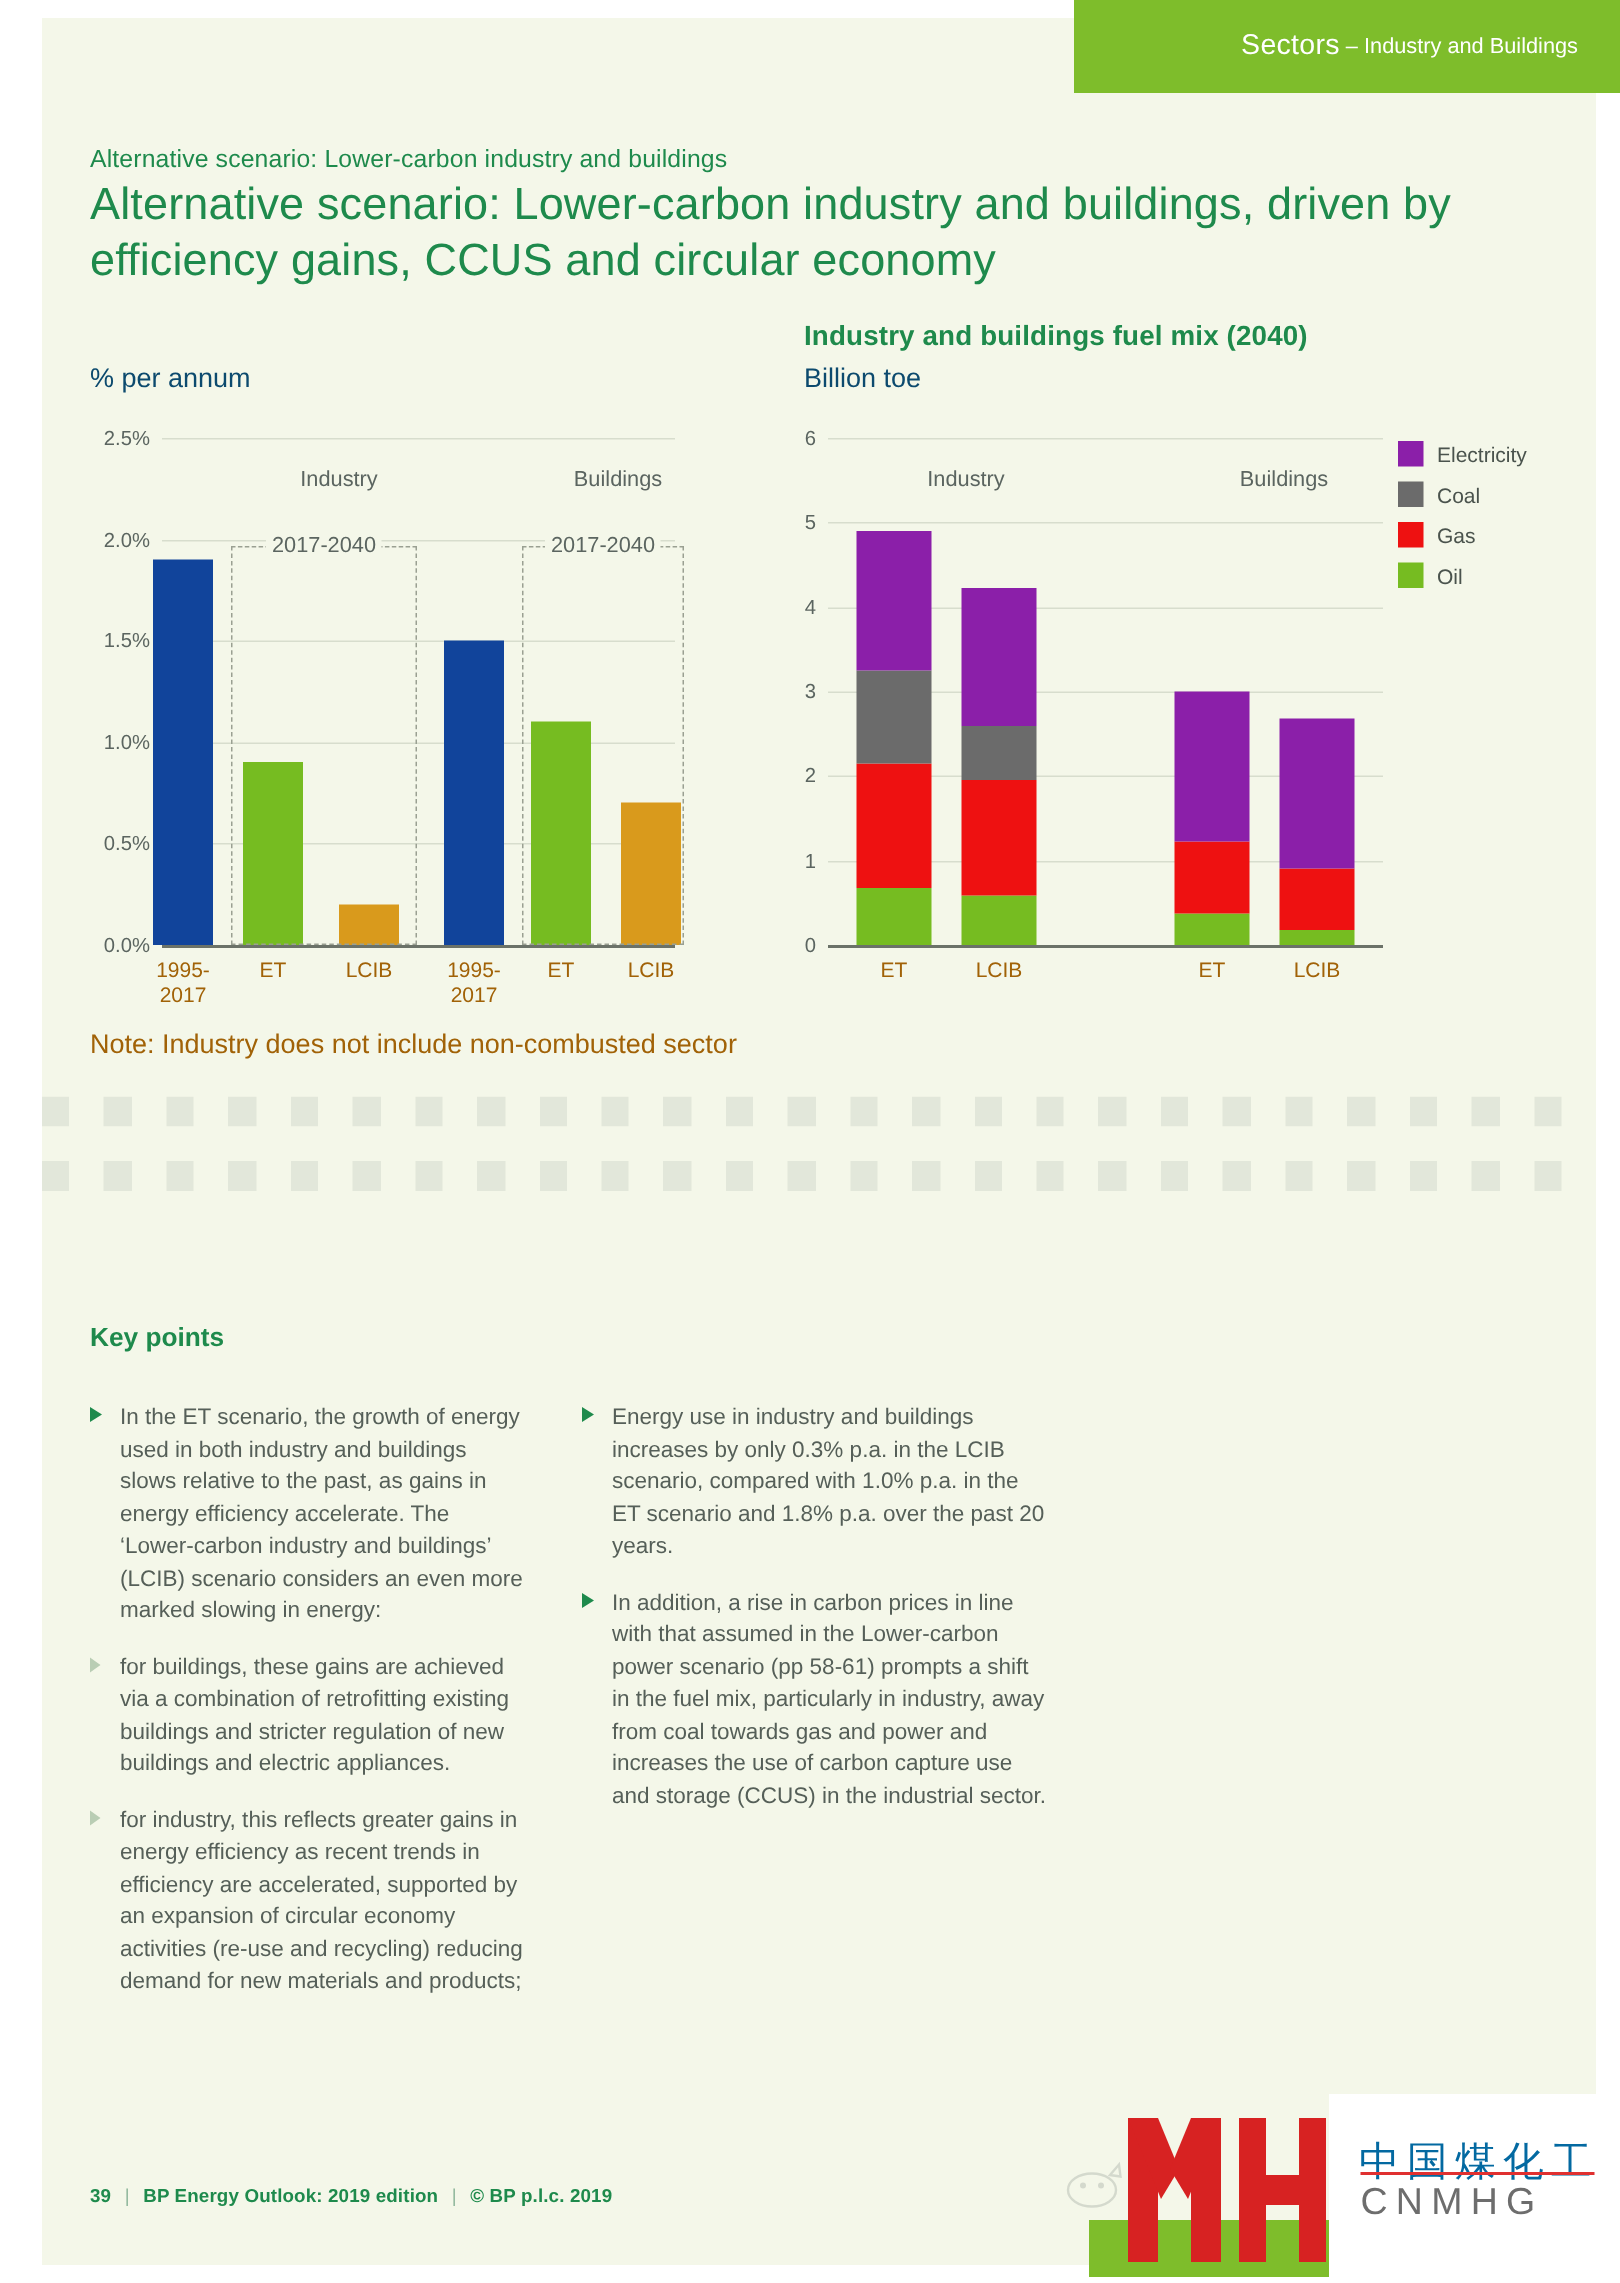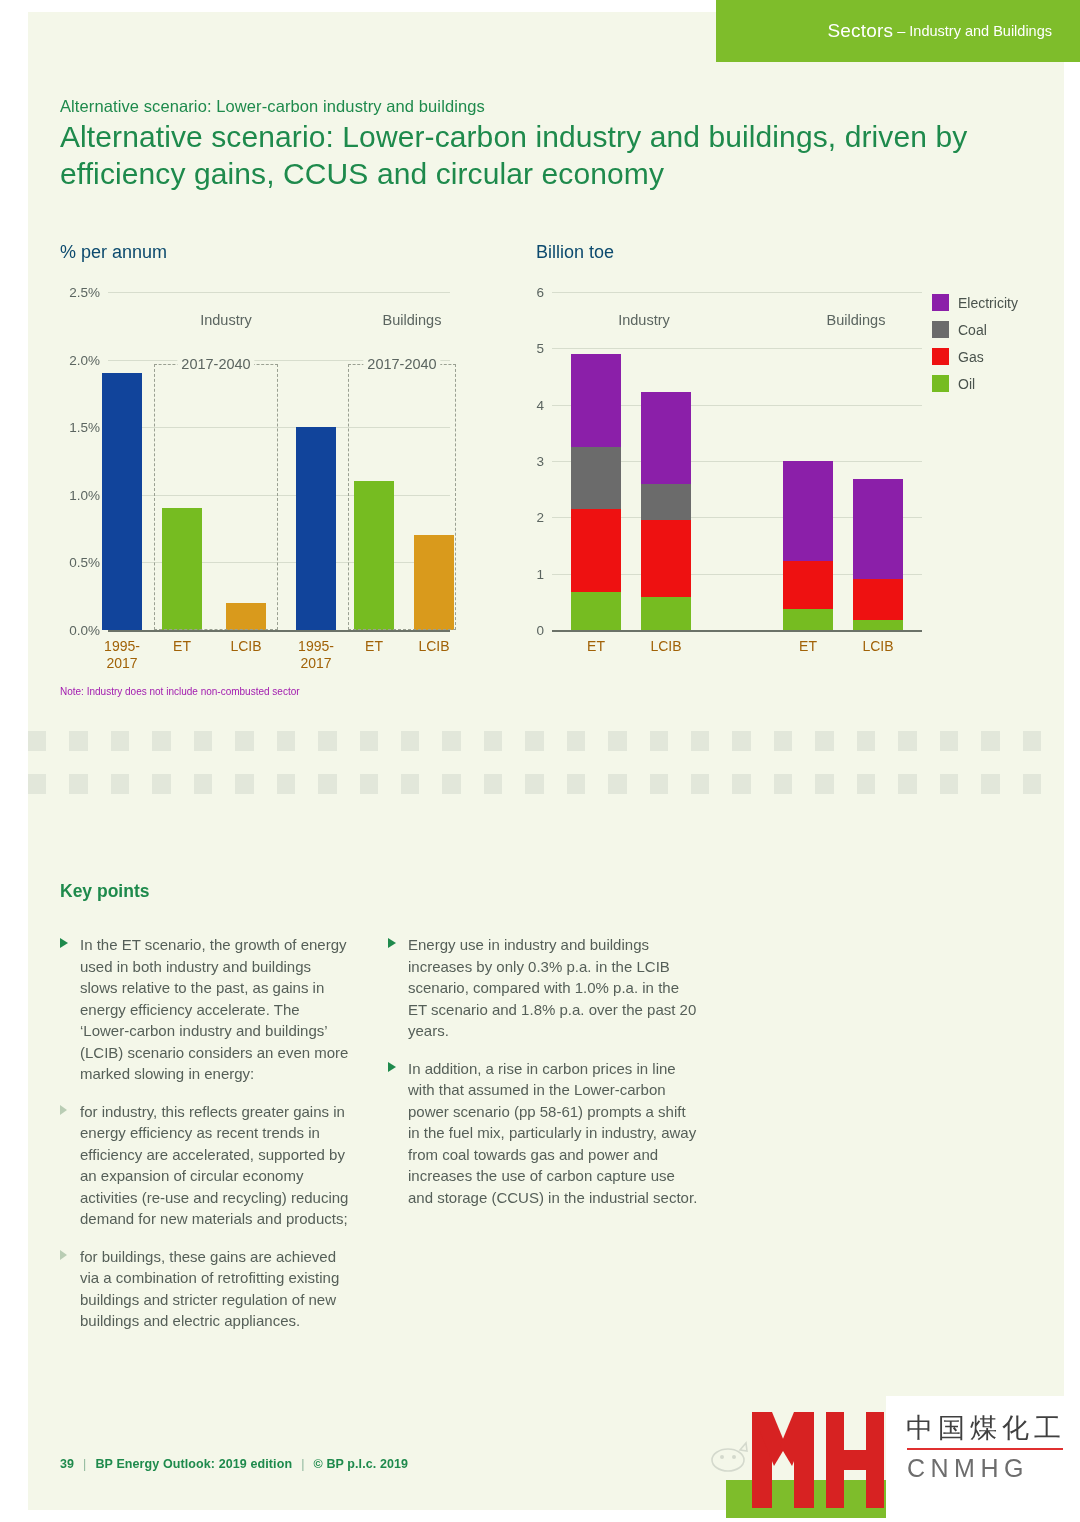--- a/index.html
+++ b/index.html
@@ -52,21 +52,21 @@
   }
   
   .chart-title{
     position:absolute; color:#1e8a4c; font-size:18.5px; font-weight:600;
     letter-spacing:.1px;
   }
   .chart-sub{
     position:absolute; color:#0c4a6e; font-size:18px;
   }
   .chart-note{
-    position:absolute; color:#a21caf; font-size:10px;
+    position:absolute; color:#a16207; font-size:18px;
   }
   
   .plot{ position:absolute; }
   .gridline{
     position:absolute; left:0; height:1px; background:#d7ddcd;
   }
   .axisline{
     position:absolute; left:0; height:2px; background:#6b7268;
   }
   .ytick{
@@ -151,22 +151,22 @@
     background:#7ebd2b;
   }
   #wm .whitebox{
     position:absolute; left:160px; top:0px; width:180px; height:126px;
     background:#ffffff;
   }
   #wm .mh{
     position:absolute; left:22px; top:8px; width:140px; height:112px;
   }
   #wm .cn-top{
-    position:absolute; left:180px; top:14px;
-    font-size:27px; color:#404040; letter-spacing:5px;
+    position:absolute; left:180px; top:27px;
+    font-size:27px; color:#0369a1; letter-spacing:5px;
     font-family:"DejaVu Sans", sans-serif;
   }
   #wm .cn-rule{
     position:absolute; left:181px; top:52px; width:156px; height:2px;
     background:#e03030;
   }
   #wm .cn-bot{
     position:absolute; left:181px; top:58px;
     font-size:25px; color:#6d6d6d; letter-spacing:5.5px;
   }
@@ -221,20 +221,21 @@
       <div class="bracket" style="left:46px;top:71.59999999999997px;width:124px;height:266.40000000000003px;background:transparent;"></div>
       <div class="bracket-top-l" style="left:46px;top:71.59999999999997px;width:26px;"></div>
       <div class="bracket-top-r" style="left:144px;top:71.59999999999997px;width:26px;"></div>
       <div class="bracket-label" style="left:108px;top:71.59999999999997px;">2017-2040</div>
       <div class="bracket" style="left:240px;top:71.59999999999997px;width:108px;height:266.40000000000003px;background:transparent;"></div>
       <div class="bracket-top-l" style="left:240px;top:71.59999999999997px;width:26px;"></div>
       <div class="bracket-top-r" style="left:322px;top:71.59999999999997px;width:26px;"></div>
       <div class="bracket-label" style="left:294px;top:71.59999999999997px;">2017-2040</div>
     </div>
 
+  <div class="chart-title" style="left:536px;top:213px;">Industry and buildings fuel mix (2040)</div>
   <div class="chart-sub" style="left:536px;top:242px;">Billion toe</div>
   <div class="plot" id="chart-right" style="left:552px;top:292px;width:370px;height:338px;">
       <div class="axisline" style="top:338px;width:370px;"></div>
       <div class="ytick" style="left:-32px;top:338px;width:24px;">0</div>
       <div class="gridline" style="top:281.6666666666667px;width:370px;"></div>
       <div class="ytick" style="left:-32px;top:281.6666666666667px;width:24px;">1</div>
       <div class="gridline" style="top:225.33333333333334px;width:370px;"></div>
       <div class="ytick" style="left:-32px;top:225.33333333333334px;width:24px;">2</div>
       <div class="gridline" style="top:169px;width:370px;"></div>
       <div class="ytick" style="left:-32px;top:169px;width:24px;">3</div>
@@ -350,25 +351,25 @@
     </div>
 
   <div class="keypoints-title">Key points</div>
   <div class="kp-col" id="kp-col-1" style="left:60px;top:934px;width:290px;">
       <div class="kp-item">
         <div class="tri"></div>
         <div>In the ET scenario, the growth of energy used in both industry and buildings slows relative to the past, as gains in energy efficiency accelerate. The ‘Lower-carbon industry and buildings’ (LCIB) scenario considers an even more marked slowing in energy:</div>
       </div>
       <div class="kp-sub">
         <div class="tri-o"></div>
-        <div>for industry, this reflects greater gains in energy efficiency as recent trends in efficiency are accelerated, supported by an expansion of circular economy activities (re-use and recycling) reducing demand for new materials and products;</div>
+        <div>for buildings, these gains are achieved via a combination of retrofitting existing buildings and stricter regulation of new buildings and electric appliances.</div>
       </div>
       <div class="kp-sub">
         <div class="tri-o"></div>
-        <div>for buildings, these gains are achieved via a combination of retrofitting existing buildings and stricter regulation of new buildings and electric appliances.</div>
+        <div>for industry, this reflects greater gains in energy efficiency as recent trends in efficiency are accelerated, supported by an expansion of circular economy activities (re-use and recycling) reducing demand for new materials and products;</div>
       </div>
     </div>
   <div class="kp-col" id="kp-col-2" style="left:388px;top:934px;width:310px;">
       <div class="kp-item">
         <div class="tri"></div>
         <div>Energy use in industry and buildings increases by only 0.3% p.a. in the LCIB scenario, compared with 1.0% p.a. in the ET scenario and 1.8% p.a. over the past 20 years.</div>
       </div>
       <div class="kp-item">
         <div class="tri"></div>
         <div>In addition, a rise in carbon prices in line with that assumed in the Lower-carbon power scenario (pp 58-61) prompts a shift in the fuel mix, particularly in industry, away from coal towards gas and power and increases the use of carbon capture use and storage (CCUS) in the industrial sector.</div>

